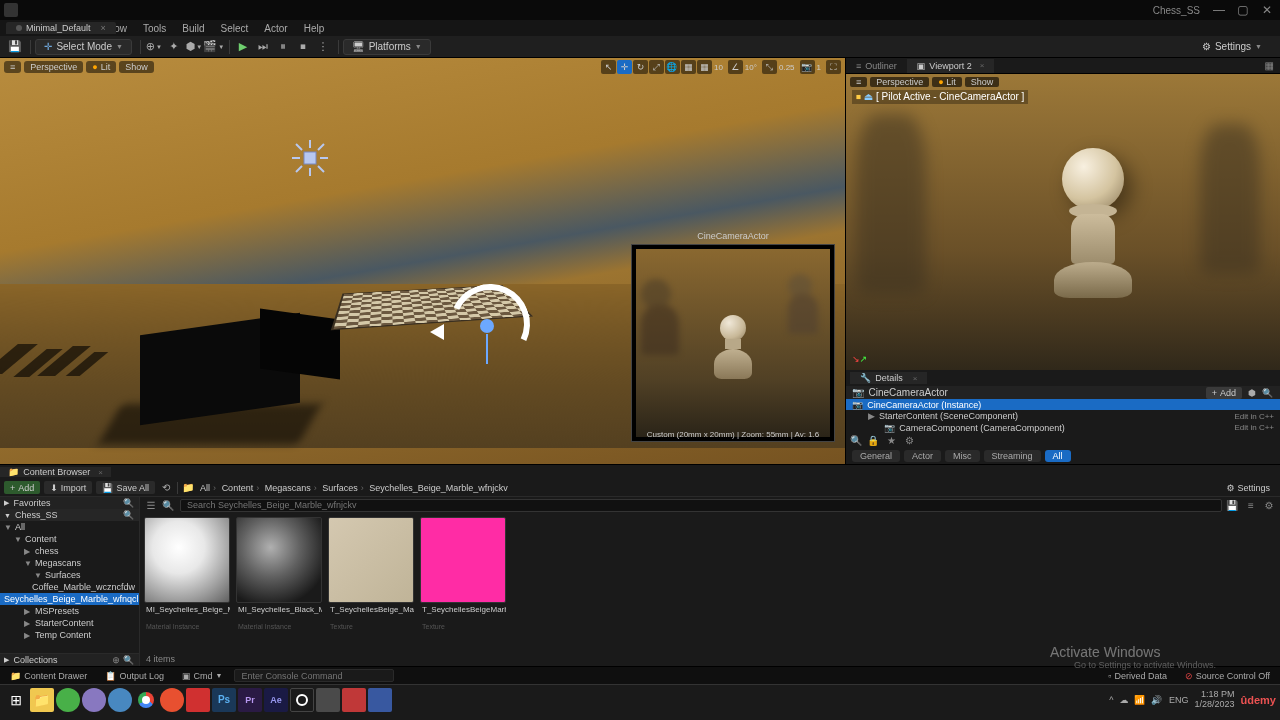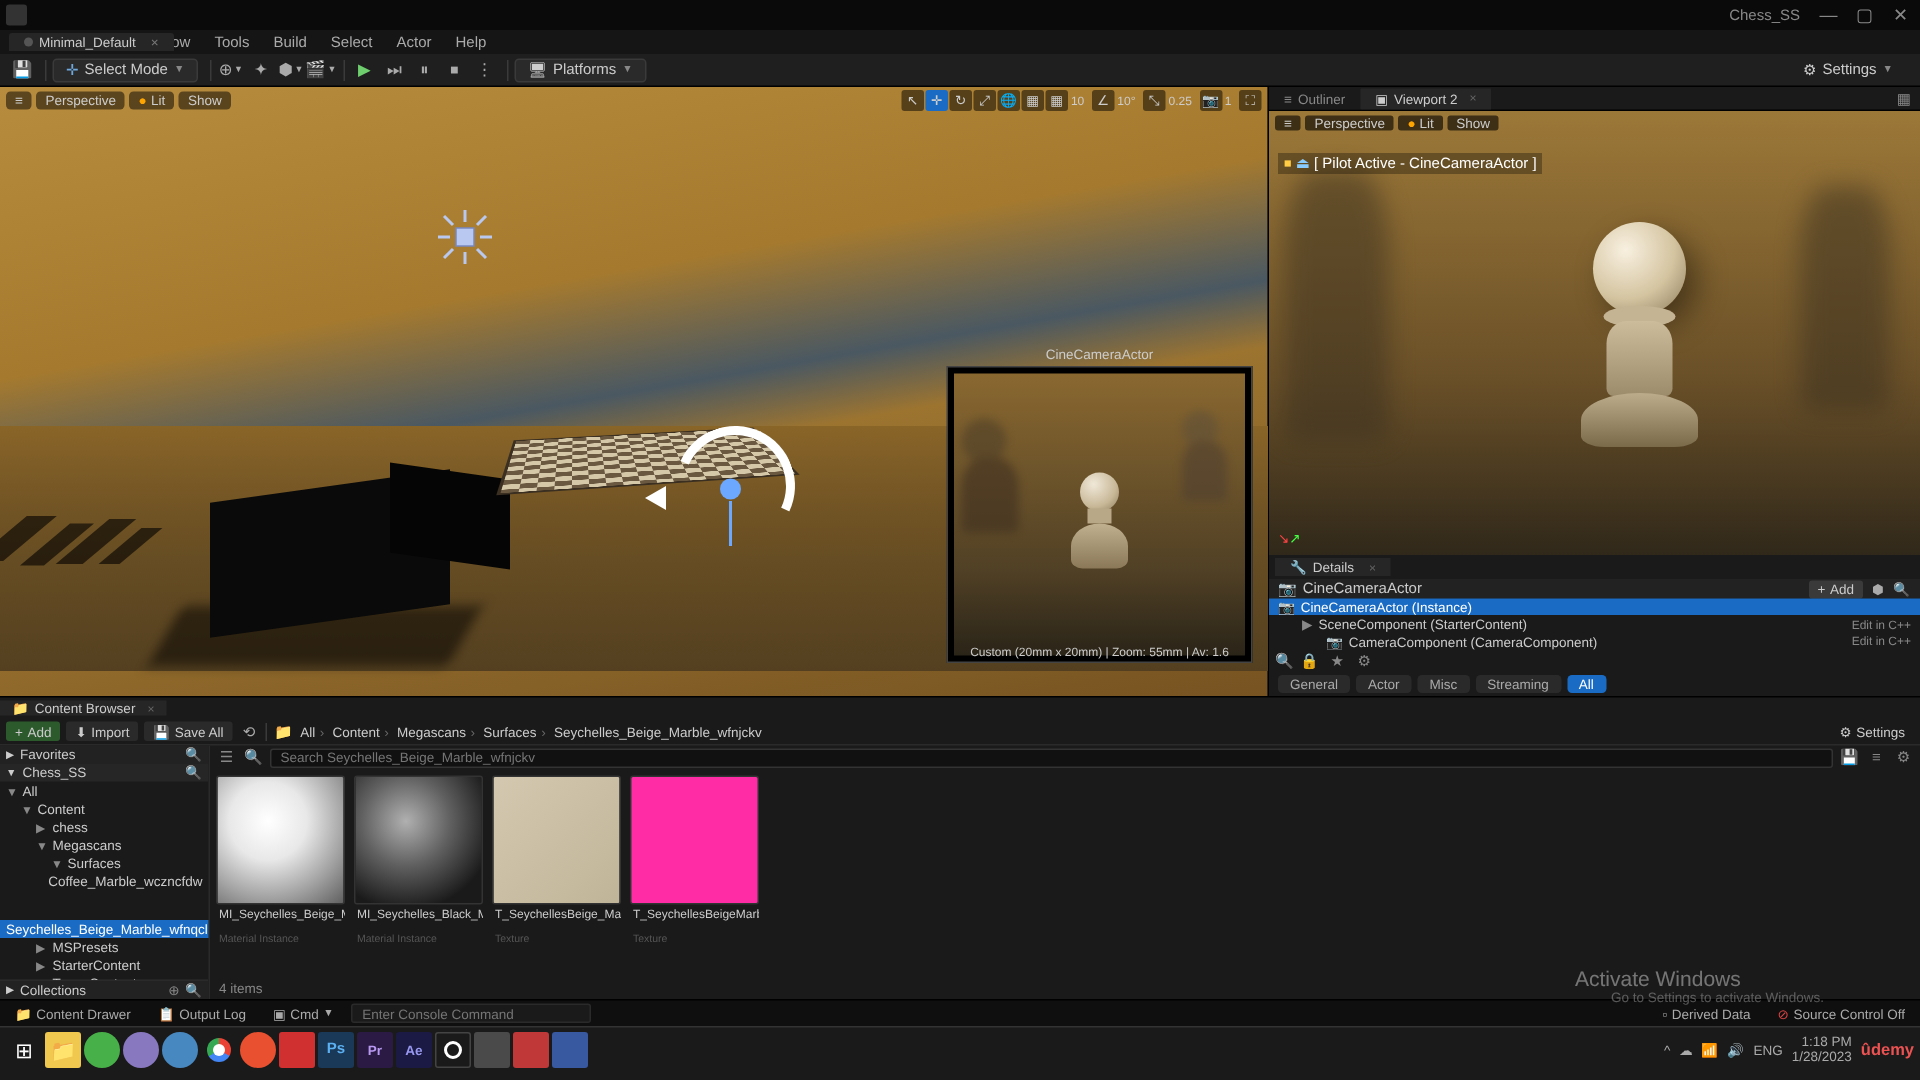--- a/index.html
+++ b/index.html
@@ -71,21 +71,21 @@
 
 .rightcol { width: 435px; display: flex; flex-direction: column; background: #1a1a1a; border-left: 1px solid #000; }
 .outliner-head { height: 16px; background: #1a1a1a; display: flex; align-items: center; border-bottom: 1px solid #000; }
 .outliner-head .tabh { background: #262626; padding: 1px 10px; font-size: 9px; display: flex; align-items: center; gap: 4px; height: 14px; }
 .outliner-head .tabh.inactive { background: #1a1a1a; color: #888; }
 .outliner-head .tabh .x { color: #666; font-size: 8px; margin-left: 4px; }
 
 .vp2 { height: 296px; background: #222; position: relative; overflow: hidden; }
 .vp2 .hud { position: absolute; top: 0; left: 0; right: 0; height: 16px; display: flex; align-items: center; padding: 0 4px; z-index: 5; }
 .vp2 .hud .pill { background: rgba(0,0,0,0.6); padding: 0 6px; font-size: 9px; border-radius: 2px; margin-right: 3px; }
-.vp2 .pilot { position: absolute; top: 28px; left: 6px; font-size: 10px; color: #fff; z-index: 5; background: rgba(0,0,0,0.3); padding: 1px 4px; }
+.vp2 .pilot { position: absolute; top: 16px; left: 6px; font-size: 10px; color: #fff; z-index: 5; background: rgba(0,0,0,0.3); padding: 1px 4px; }
 .vp2 .scene { position: absolute; inset: 0; background: linear-gradient(180deg, #9c7838 0%, #6a5028 60%, #30281a 100%); }
 .vp2 .pawn-big { position: absolute; left: 48%; top: 25%; }
 .vp2 .pawn-big .head { width: 62px; height: 62px; background: radial-gradient(circle at 35% 30%, #f8f0e0, #d4c4a0 55%, #8a7858); border-radius: 50%; margin: 0 auto; box-shadow: 8px 8px 20px rgba(0,0,0,0.4); }
 .vp2 .pawn-big .collar { width: 48px; height: 14px; background: #c4b494; border-radius: 50%; margin: -6px auto 0; }
 .vp2 .pawn-big .body { width: 44px; height: 50px; background: linear-gradient(180deg, #ccbc9c, #9c8c6c); margin: -4px auto 0; border-radius: 30% 30% 10% 10%; }
 .vp2 .pawn-big .base { width: 78px; height: 36px; background: linear-gradient(180deg, #bcac8c, #7a6a4a); border-radius: 50% 50% 20% 20%; margin: -2px auto 0; }
 .vp2 .blur-bg { position: absolute; filter: blur(8px); opacity: 0.5; }
 .vp2 .axes { position: absolute; bottom: 6px; left: 6px; font-size: 9px; }
 .vp2 .axes .x { color: #ff4444; } .vp2 .axes .y { color: #44ff44; }
 
@@ -129,21 +129,21 @@
 .cb-toolbar .crumb .s { color: #666; margin: 0 3px; }
 .cb-toolbar .spacer { flex: 1; }
 
 .cb-body { flex: 1; display: flex; overflow: hidden; }
 .cb-left { width: 140px; border-right: 1px solid #2a2a2a; display: flex; flex-direction: column; overflow: hidden; }
 .cb-left .hdr { padding: 1px 4px; font-size: 9px; background: #222; display: flex; align-items: center; }
 .cb-left .hdr .spacer { flex: 1; }
 .cb-left .hdr .ic { font-size: 9px; color: #888; margin-left: 4px; }
 .cb-left .tree { flex: 1; font-size: 9px; overflow: auto; }
 .cb-left .tree .n { padding: 0 4px; height: 12px; display: flex; align-items: center; white-space: nowrap; }
-.cb-left .tree .n.sel { background: #1a6bc4; color: #fff; margin-top: 20px; }
+.cb-left .tree .n.sel { background: #1a6bc4; color: #fff; }
 .cb-left .tree .n .indent1 { width: 10px; } .cb-left .tree .n .indent2 { width: 20px; } .cb-left .tree .n .indent3 { width: 30px; } .cb-left .tree .n .indent4 { width: 40px; }
 .cb-left .tree .n .ic { width: 9px; font-size: 8px; color: #888; margin-right: 2px; }
 
 .cb-main { flex: 1; display: flex; flex-direction: column; }
 .cb-search-row { height: 16px; display: flex; align-items: center; padding: 0 4px; gap: 4px; }
 .cb-search-row .ic { width: 14px; font-size: 10px; color: #888; text-align: center; }
 .cb-search-row input { flex: 1; background: #111; border: 1px solid #333; border-radius: 2px; padding: 0 6px; font-size: 9px; color: #888; height: 13px; }
 .cb-assets { flex: 1; display: flex; gap: 6px; padding: 4px; overflow: hidden; }
 .asset { width: 86px; display: flex; flex-direction: column; }
 .asset .thumb { width: 86px; height: 86px; border: 1px solid #333; background: #222; position: relative; border-radius: 2px; }
@@ -390,21 +390,21 @@
         <div class="ic">⬢</div>
         <div class="ic">🔍</div>
       </div>
       <div class="comp-row sel">
         <span>📷</span>
         <span>CineCameraActor (Instance)</span>
       </div>
       <div class="comp-row">
         <div class="indent"></div>
           <span style="color:#888">▶</span>
-        <span>SceneComponent (StarterContent)</span>
+        <span>StarterContent (SceneComponent)</span>
         <div class="spacer"></div>
         <span class="edit">Edit in C++</span>
       </div>
       <div class="comp-row">
         <div class="indent"></div>
           <div class="indent"></div>
         <span>📷</span>
         <span>CameraComponent (CameraComponent)</span>
         <div class="spacer"></div>
         <span class="edit">Edit in C++</span>

